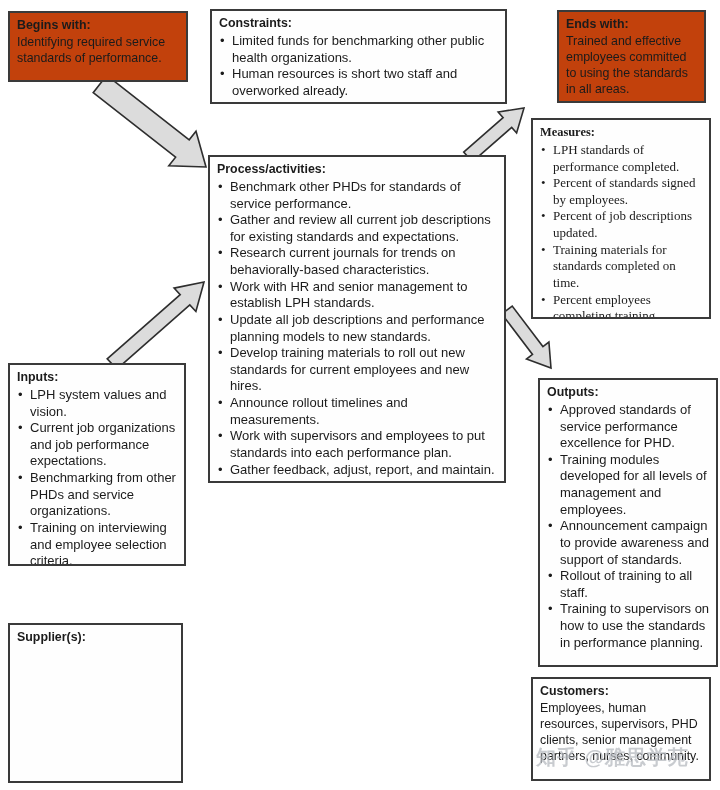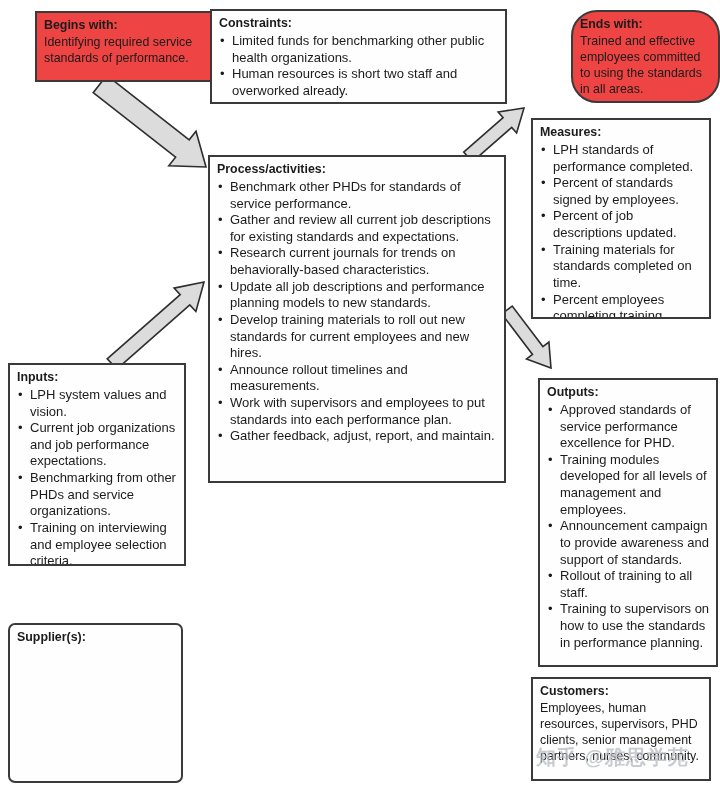--- a/index.html
+++ b/index.html
@@ -5,34 +5,34 @@
   html, body { margin:0; padding:0; background:#ffffff; }
   #stage {
     position:relative; width:720px; height:790px; background:#ffffff;
     font-family:"Liberation Sans", sans-serif; color:#1b1b1b;
     overflow:hidden;
   }
   .box {
     position:absolute; background:#fefefe; border:2px solid #3a3a3a;
     padding:5px 6px 4px 7px; box-sizing:border-box; overflow:hidden;
   }
-  .box.gray { background:#ef4444;margin-left:27px; }
+  .box.gray { background:#c2410c; }
   .box h3 { margin:0 0 1px 0; font-size:12.4px; font-weight:bold; line-height:1.28; }
   .box p { margin:0; font-size:12.4px; line-height:1.28; }
   ul.blist { margin:0; padding:0; list-style:none; font-size:13px; line-height:1.28; }
   ul.blist li { position:relative; padding-left:13px; margin:0; }
   ul.blist li::before { content:"\2022"; position:absolute; left:1px; top:0; }
 
   #box-begins      { left:8px;   top:11px;  width:180px; height:71px; }
   #box-constraints { left:210px; top:9px;   width:297px; height:95px; }
-  #box-ends        { left:544px; top:10px;  width:149px; height:93px;border-radius:26px; }
-  #box-measures    { left:531px; top:118px; width:180px; height:201px; }
+  #box-ends        { left:557px; top:10px;  width:149px; height:93px; }
+  #box-measures    { left:531px; top:118px; width:180px; height:201px;font-family:Liberation Serif, serif; }
   #box-process     { left:208px; top:155px; width:298px; height:328px; }
   #box-inputs      { left:8px;   top:363px; width:178px; height:203px; }
-  #box-suppliers   { left:8px;   top:623px; width:175px; height:160px;border-radius:7px; }
+  #box-suppliers   { left:8px;   top:623px; width:175px; height:160px; }
   #box-outputs     { left:531px; top:378px; width:180px; height:289px;margin-left:7px; }
   #box-customers   { left:531px; top:677px; width:180px; height:104px; }
 
   #arrow-layer { position:absolute; left:0; top:0; width:720px; height:790px; pointer-events:none; }
   #arrow-layer polygon { fill:#dcdcdc; stroke:#2e2e2e; stroke-width:1.6; stroke-linejoin:miter; }
 
   #watermark {
     position:absolute; left:536px; top:744px; width:190px;
     font-size:20px; font-weight:bold; letter-spacing:1px;
     color:#b6bac0; opacity:0.75; white-space:nowrap; z-index:5;
@@ -81,20 +81,21 @@
       </ul>
   </div>
 
   <div class="box" id="box-process">
     <h3>Process/activities:</h3>
     <ul class="blist">
 
     <li>Benchmark other PHDs for standards of service performance.</li>
         <li>Gather and review all current job descriptions for existing standards and expectations.</li>
         <li>Research current journals for trends on behaviorally-based characteristics.</li>
+        <li>Work with HR and senior management to establish LPH standards.</li>
         <li>Update all job descriptions and performance planning models to new standards.</li>
         <li>Develop training materials to roll out new standards for current employees and new hires.</li>
         <li>Announce rollout timelines and measurements.</li>
         <li>Work with supervisors and employees to put standards into each performance plan.</li>
         <li>Gather feedback, adjust, report, and maintain.</li>
       </ul>
   </div>
 
   <div class="box" id="box-inputs">
     <h3>Inputs:</h3>

